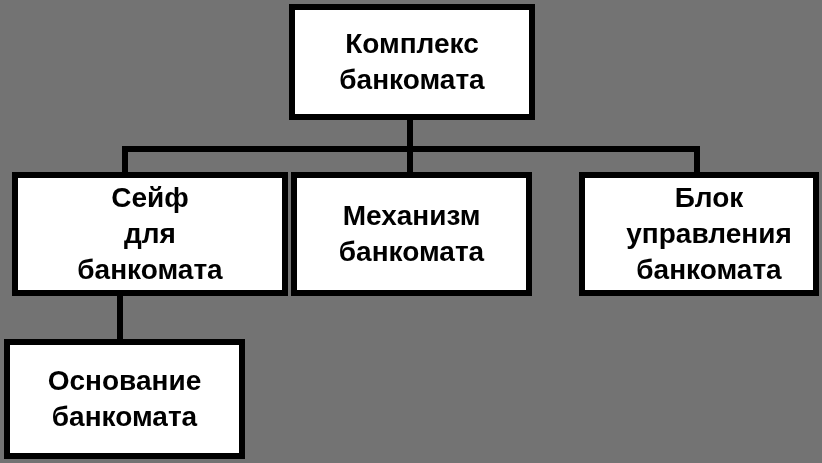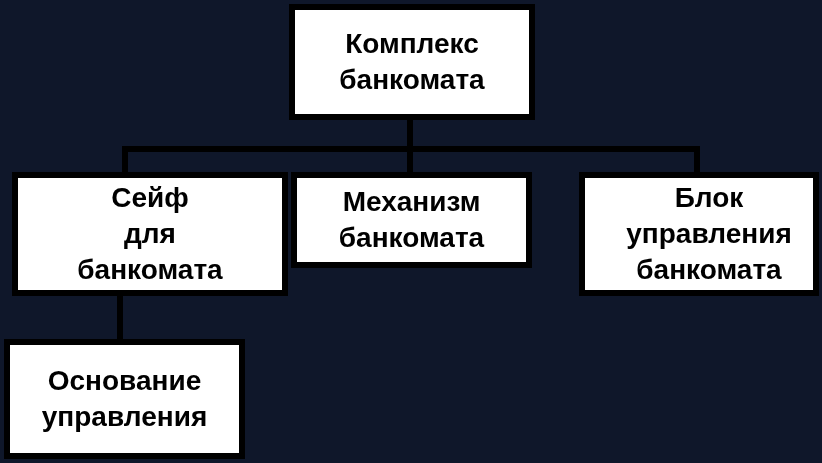--- a/index.html
+++ b/index.html
@@ -4,21 +4,21 @@
 <style>
   html, body {
     margin: 0;
     padding: 0;
     background: #ffffff;
   }
   .canvas {
     position: relative;
     width: 822px;
     height: 463px;
-    background: #0f172a;
+    background: #737373;
     font-family: "Liberation Sans", sans-serif;
     overflow: hidden;
   }
   .node {
     position: absolute;
     box-sizing: border-box;
     border: 6px solid #000000;
     background: #ffffff;
     color: #000000;
     display: flex;
@@ -32,21 +32,21 @@
   .node .label {
     white-space: pre-line;
   }
   .edge {
     position: absolute;
     background: #000000;
   }
   
   #node-root      { left: 289px; top: 4px;   width: 246px; height: 116px; }
   #node-safe      { left: 12px;   top: 172px; width: 276px; height: 124px; }
-  #node-mechanism { left: 291px; top: 172px; width: 241px; height: 96px; }
+  #node-mechanism { left: 291px; top: 172px; width: 241px; height: 124px; }
   #node-control   { left: 579px; top: 172px; width: 240px; height: 124px; padding-left: 20px; }
   #node-base      { left: 4px;   top: 339px; width: 241px; height: 120px; }
   
   #edge-root-stem    { left: 407px; top: 120px; width: 6px;   height: 52px; }
   #edge-bus          { left: 122px; top: 146px; width: 578px; height: 6px;  }
   #edge-safe-stub    { left: 122px; top: 152px; width: 6px;   height: 20px; }
   #edge-control-stub { left: 694px; top: 152px; width: 6px;   height: 20px; }
   #edge-safe-base    { left: 117px; top: 296px; width: 6px;   height: 43px; }
 </style>
 </head>
@@ -77,16 +77,16 @@
   </div>
 
   <div class="node" id="node-control">
     <span class="label">Блок
 управления
 банкомата</span>
   </div>
 
   <div class="node" id="node-base">
     <span class="label">Основание
-управления</span>
+банкомата</span>
   </div>
 
 </div>
 
 </body></html>

